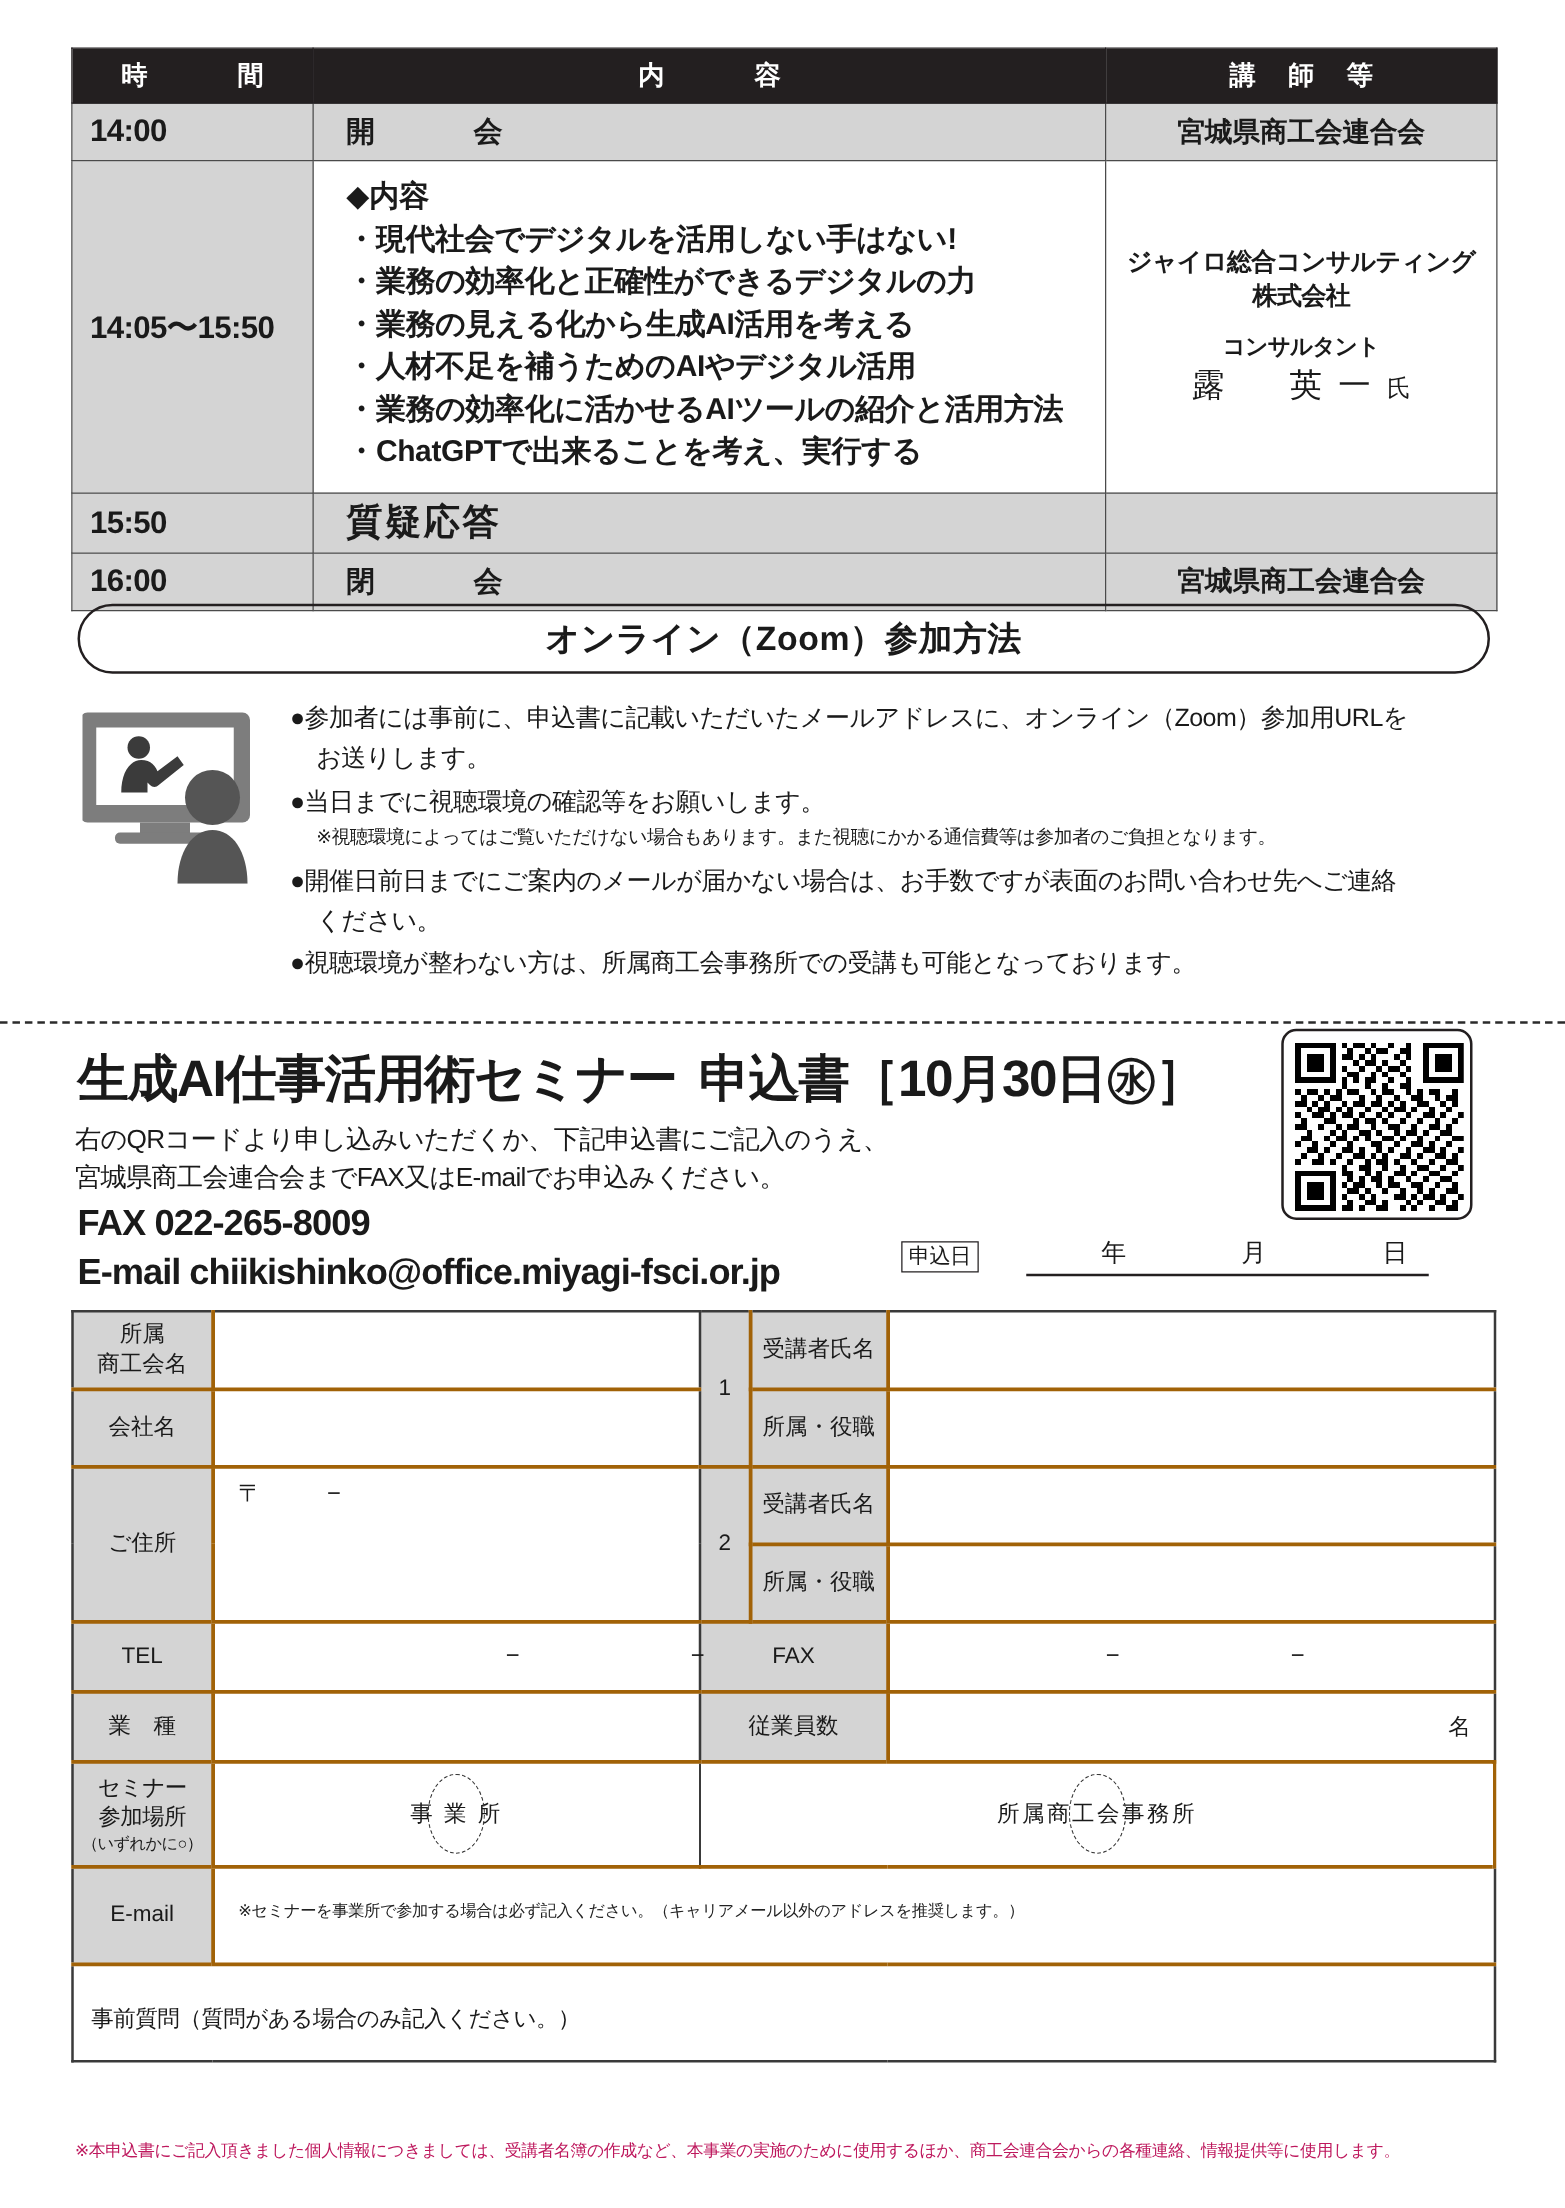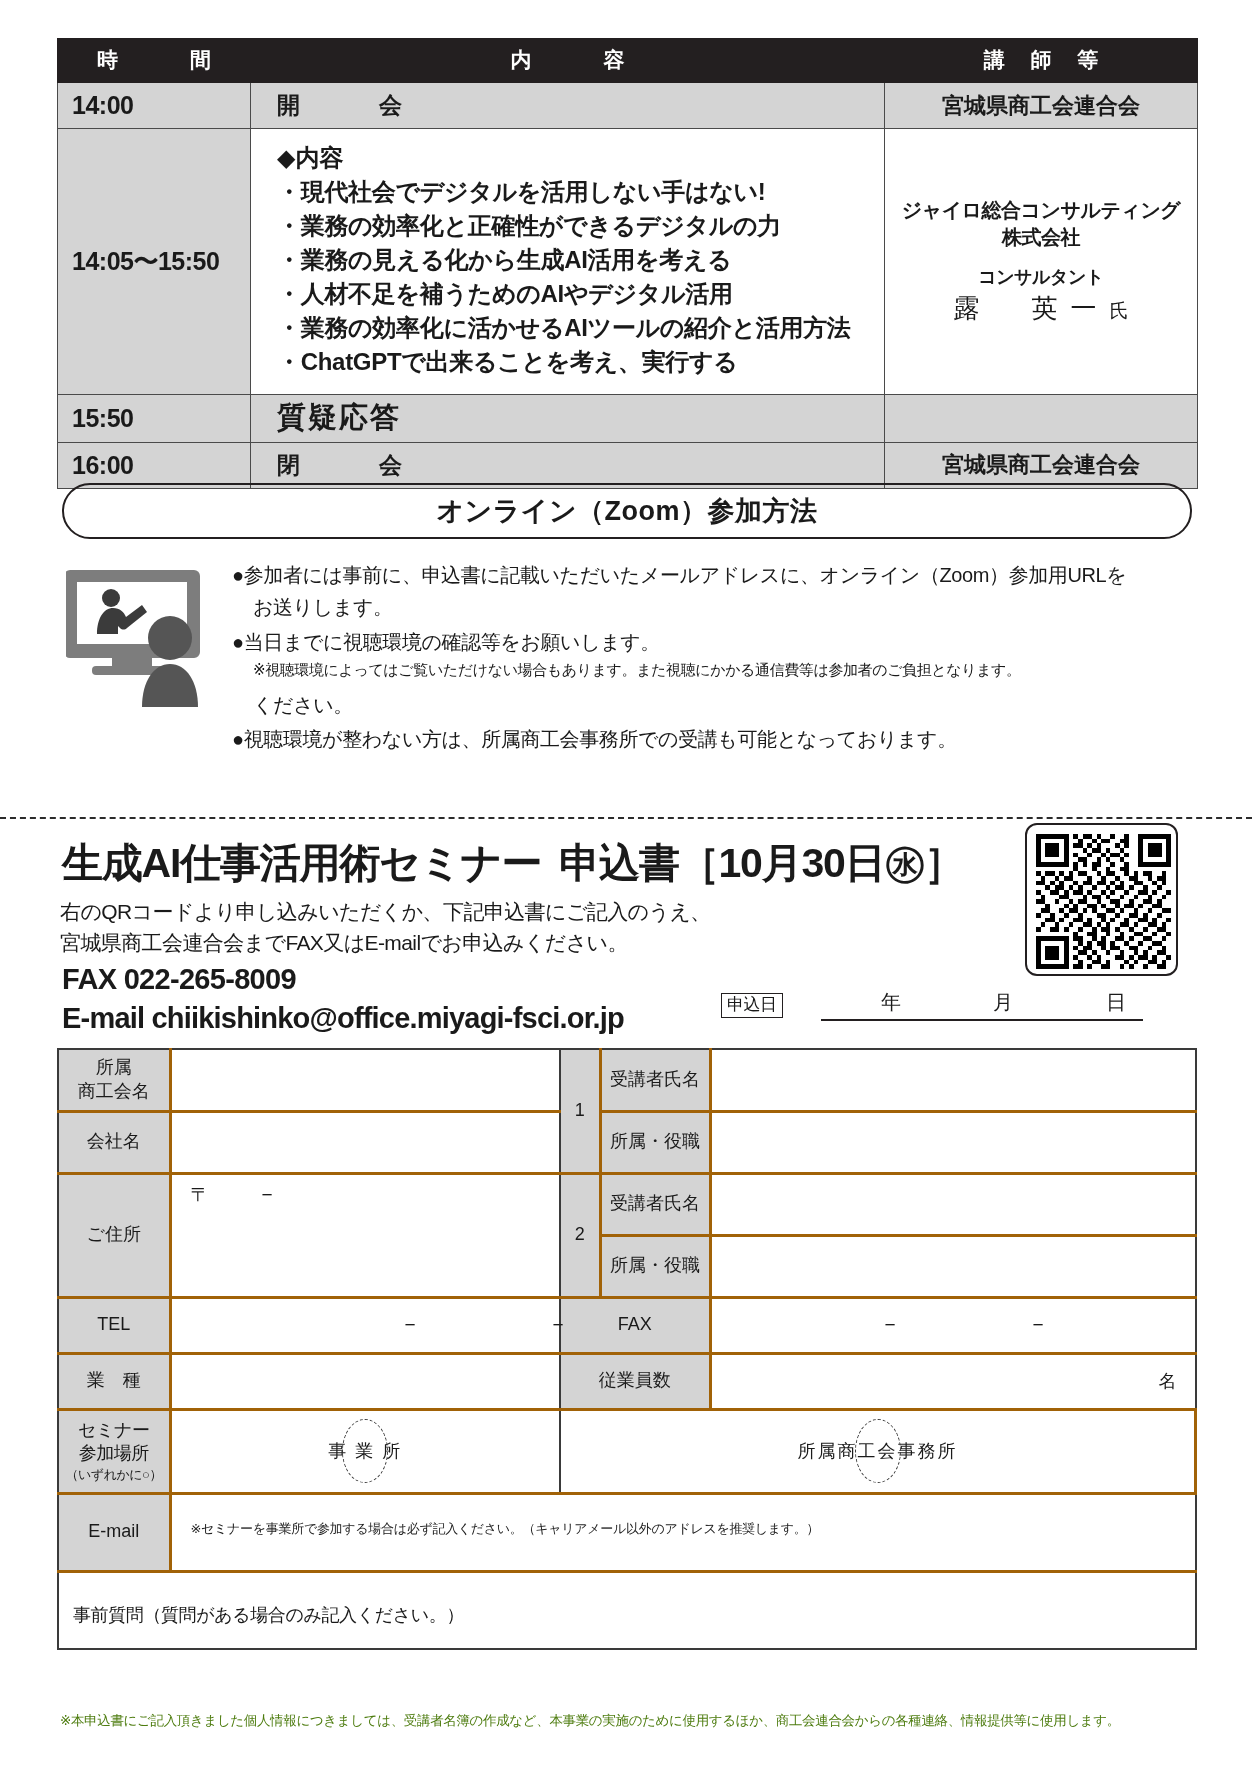--- a/index.html
+++ b/index.html
@@ -305,21 +305,21 @@
     padding: 10px 0 0 14px;
     vertical-align: top;
     letter-spacing: -0.4px;
   }
 
   .footer-note {
     position: absolute;
     left: 60px; top: 1712px;
     font-size: 13.5px;
     letter-spacing: -0.35px;
-    color: #4d7c0f;
+    color: #be185d;
   }
 </style>
 </head>
 <body>
 
 <div class="page">
 
   <div class="schedule-wrap">
     <table class="schedule">
       <colgroup>
@@ -399,20 +399,21 @@
       <circle cx="104" cy="76" r="22" fill="#555555"></circle>
       <path d="M76 145 c0 -26 12 -43 28 -43 c16 0 28 17 28 43 z" fill="#555555"></path>
     </svg>
   </div>
 
   <div class="zoom-notes">
     <div class="note-line">●参加者には事前に、申込書に記載いただいたメールアドレスに、オンライン（Zoom）参加用URLを</div>
     <div class="note-cont">お送りします。</div>
     <div class="note-line">●当日までに視聴環境の確認等をお願いします。</div>
     <div class="note-small">※視聴環境によってはご覧いただけない場合もあります。また視聴にかかる通信費等は参加者のご負担となります。</div>
+    <div class="note-line">●開催日前日までにご案内のメールが届かない場合は、お手数ですが表面のお問い合わせ先へご連絡</div>
     <div class="note-cont">ください。</div>
     <div class="note-line">●視聴環境が整わない方は、所属商工会事務所での受講も可能となっております。</div>
   </div>
 
   <div class="cutline"></div>
 
   <div class="form-title"><span>生成AI仕事活用術セミナー</span><span class="gap"></span><span>申込書［10月30日㊌］</span></div>
 
   <div class="form-lead">
     <div>右のQRコードより申し込みいただくか、下記申込書にご記入のうえ、</div>

